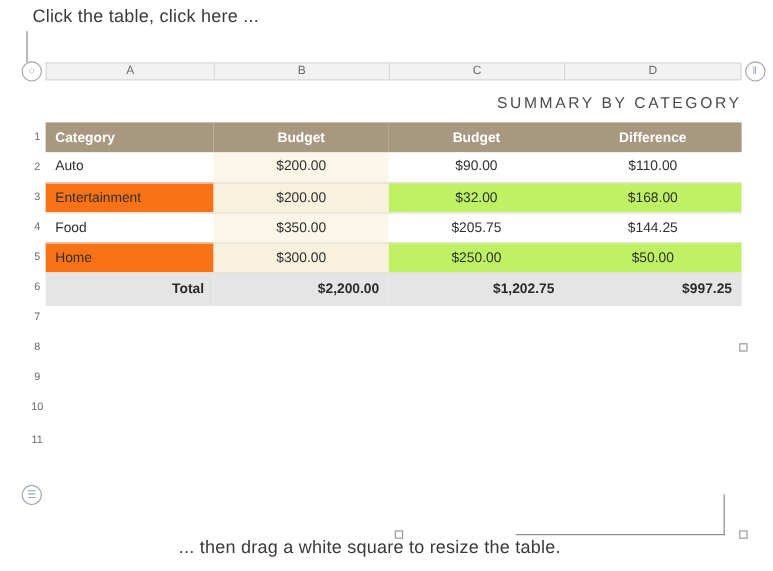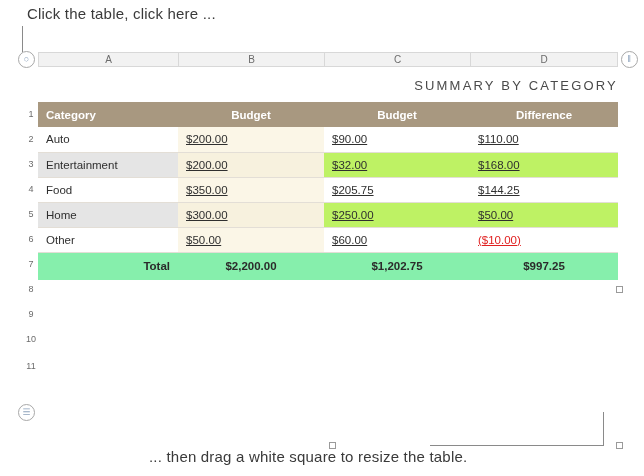--- a/index.html
+++ b/index.html
@@ -153,44 +153,43 @@
     height: 25px;
   }
   th.left { text-align: left; }
   th.right { text-align: center; }
 
   tbody td.label {
     text-align: left;
     background: #ffffff;
     color: #2f2f2f;
   }
-  tbody tr.alt td.label { background: #e5e5e5; }
+  tbody tr.alt td.label { background: #f97316; }
   tbody td.num {
-    text-align: left;
+    text-align: center;
     color: #2f2f2f;
     background: #ffffff;
-    text-decoration: underline;
   }
   tbody tr.alt td.num { background: #bef264; }
   tbody td.budget {
     background: #fbf6e7;
   }
   tbody tr.alt td.budget { background: #f7f1de; }
   tbody td.neg { color: #e02020; }
 
   tfoot td {
     height: 28px;
-    background: #86efac;
+    background: #e5e5e5;
     font-weight: bold;
     font-size: 11.5px;
     border-top: 1px solid #9a8b74;
     border-bottom: none;
   }
   tfoot td.label { text-align: right; }
-  tfoot td.num { text-align: center; margin-top: 11px; }
+  tfoot td.num { text-align: right; margin-top: 11px; }
 
   
   .sq-handle {
     position: absolute;
     width: 7px;
     height: 7px;
     background: #ffffff;
     border: 1px solid #9a9a9a;
     box-sizing: border-box;
   }
@@ -276,26 +275,20 @@
           <td class="num budget">$350.00</td>
           <td class="num">$205.75</td>
           <td class="num">$144.25</td>
         </tr>
         <tr class="alt">
           <td class="label">Home</td>
           <td class="num budget">$300.00</td>
           <td class="num">$250.00</td>
           <td class="num">$50.00</td>
         </tr>
-        <tr>
-          <td class="label">Other</td>
-          <td class="num budget">$50.00</td>
-          <td class="num">$60.00</td>
-          <td class="num neg">($10.00)</td>
-        </tr>
       </tbody>
       <tfoot>
         <tr>
           <td class="label">Total</td>
           <td class="num">$2,200.00</td>
           <td class="num">$1,202.75</td>
           <td class="num">$997.25</td>
         </tr>
       </tfoot>
     </table>

